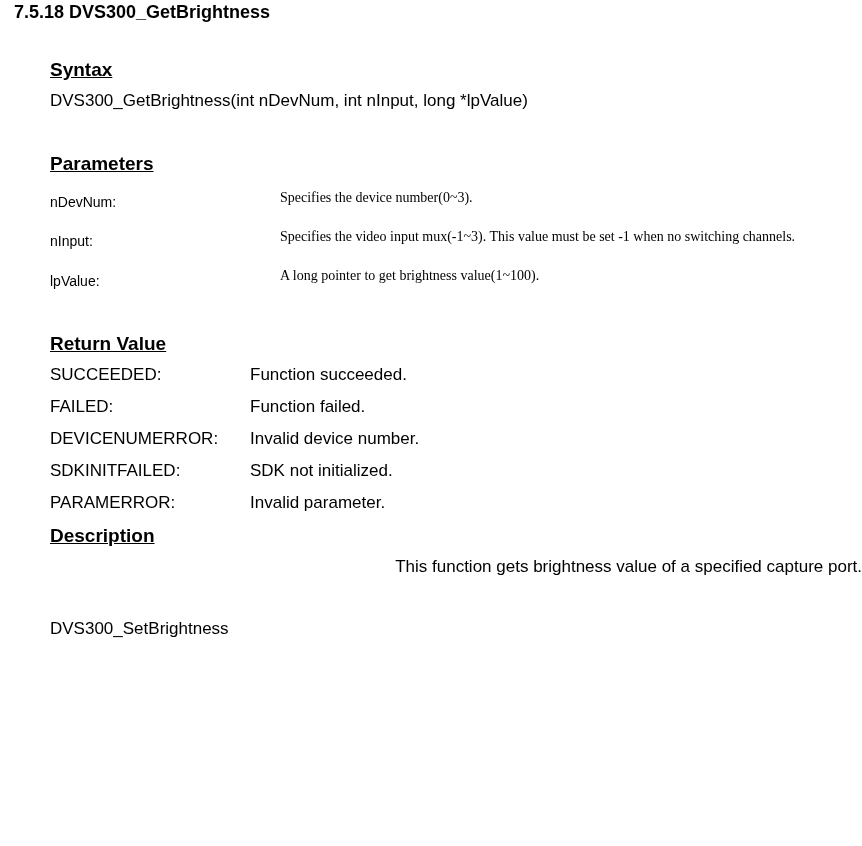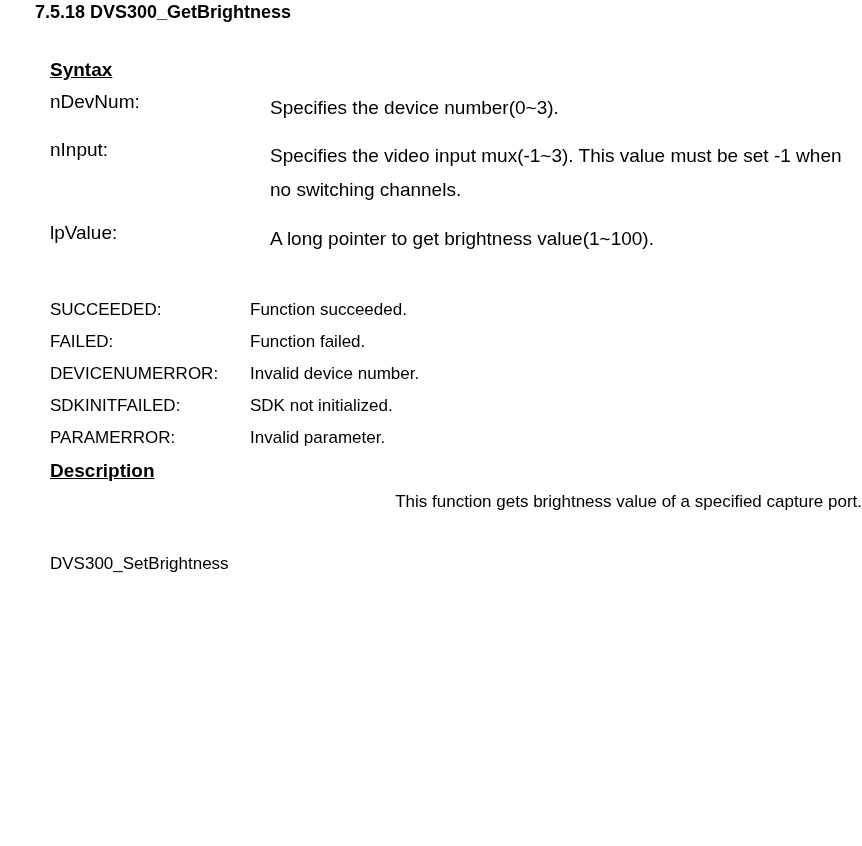--- a/index.html
+++ b/index.html
@@ -12,51 +12,52 @@
       height: 846px;
       background: #ffffff;
       font-family: Verdana, Geneva, sans-serif;
       color: #000000;
       padding: 2px 0 0 14px;
     }
     .section-title {
       font-size: 18px;
       font-weight: bold;
       margin-bottom: 36px;
-      margin-left: 21px;
     }
     .content {
       padding-left: 36px;
     }
     .subsection-heading {
       font-size: 19px;
       font-weight: bold;
       text-decoration: underline;
       margin-bottom: 10px;
     }
     .syntax-text {
       font-size: 17px;
       margin-bottom: 42px;
     }
     .params-block {
       margin-bottom: 44px;
     }
     .param-row {
       display: flex;
-      align-items: flex-start;
-      font-size: 19px;
+      align-items: flex-end;
+      font-size: 14px;
       margin-bottom: 14px;
+      gap: 10px;
     }
     .param-label {
       width: 220px;
       flex-shrink: 0;
     }
     .param-desc {
       flex: 1;
       line-height: 1.8;
+      font-family: Liberation Serif, serif;
     }
     .return-block {
     }
     .return-row {
       display: flex;
       font-size: 17px;
       margin-bottom: 12px;
     }
     .return-label {
       width: 200px;
@@ -77,36 +78,39 @@
     }
   </style>
 </head>
 <body>
 
 <div class="section-title">7.5.18 DVS300_GetBrightness</div>
 
 <div class="content">
 
   <div class="subsection-heading">Syntax</div>
+  <div class="syntax-text">DVS300_GetBrightness(int nDevNum, int nInput, long *lpValue)</div>
 
+  <div class="subsection-heading">Parameters</div>
   <div class="params-block">
     <div class="param-row">
       <div class="param-label">nDevNum:</div>
       <div class="param-desc">Specifies the device number(0~3).</div>
     </div>
     <div class="param-row">
       <div class="param-label">nInput:</div>
       <div class="param-desc">Specifies the video input mux(-1~3). This value must be set -1 when no switching channels.</div>
     </div>
     <div class="param-row">
       <div class="param-label">lpValue:</div>
       <div class="param-desc">A long pointer to get brightness value(1~100).</div>
     </div>
   </div>
 
+  <div class="subsection-heading">Return Value</div>
   <div class="return-block">
     <div class="return-row">
       <div class="return-label">SUCCEEDED:</div>
       <div class="return-desc">Function succeeded.</div>
     </div>
     <div class="return-row">
       <div class="return-label">FAILED:</div>
       <div class="return-desc">Function failed.</div>
     </div>
     <div class="return-row">

